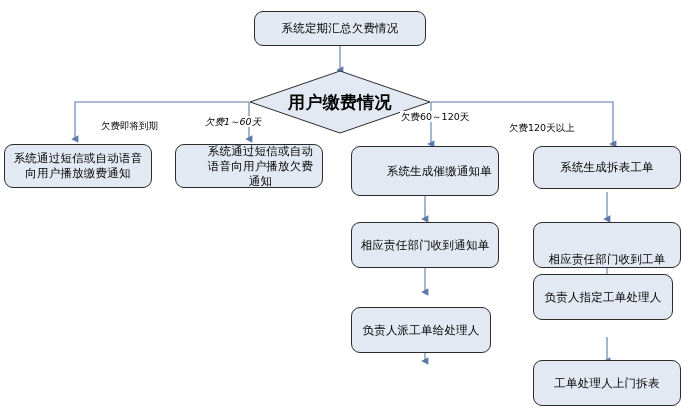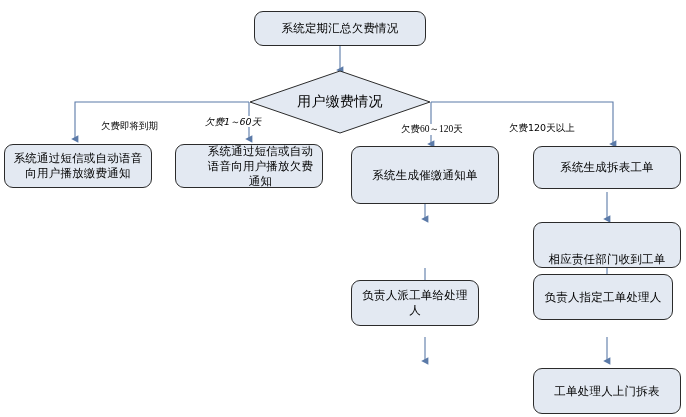--- a/index.html
+++ b/index.html
@@ -44,23 +44,24 @@
     justify-content:center;
   }
   .diamond .shape{
     position:absolute;
     left:0; top:0;
     width:100%; height:100%;
   }
   .diamond .txt{
     position:relative;
     z-index:2;
-    font-size:14px;
+    font-size:17px;
     color:#000;
     letter-spacing:0.3px;
+    font-weight:bold;
   }
   .edge-label{
     position:absolute;
     font-size:9.5px;
     line-height:11px;
     color:#000000;
     background:#ffffff;
     white-space:nowrap;
     padding:0 1px;
     letter-spacing:0px;
@@ -106,44 +107,47 @@
 
   <div class="diamond" style="left:249px; top:70px; width:182px; height:64px;">
     <svg class="shape" viewBox="0 0 182 64" preserveAspectRatio="none">
       <polygon points="91,1 181,32 91,63 1,32" fill="#e3e9f2" stroke="#2b2b2b" stroke-width="1"></polygon>
     </svg>
     <span class="txt">用户缴费情况</span>
   </div>
 
   <div class="edge-label" style="left:100px; top:90px;margin-top:30px;">欠费即将到期</div>
   <div class="edge-label" style="left:204px; top:116px;font-style:italic;">欠费1～60天</div>
-  <div class="edge-label" style="left:400px; top:124px;font-family:Liberation Serif, serif;">欠费60～120天</div>
+  <div class="edge-label" style="left:400px; top:111px;">欠费60～120天</div>
   <div class="edge-label" style="left:508px; top:90px;margin-top:32px;">欠费120天以上</div>
 
   <div class="node round" style="left:4px; top:144px; width:148px; height:44px;">
     <span class="txt">系统通过短信或自动语音向用户播放缴费通知</span>
   </div>
 
   <div class="node round" style="left:175px; top:144px; width:148px; height:44px;padding-left:29px;">
     <span class="txt">系统通过短信或自动语音向用户播放欠费通知</span>
   </div>
 
-  <div class="node round" style="left:351px; top:146px; width:148px; height:58px;">
+  <div class="node round" style="left:351px; top:146px; width:148px; height:50px;text-align:right;">
     <span class="txt">系统生成催缴通知单</span>
   </div>
-  <div class="node round" style="left:351px; top:280px; width:128px; height:46px;">
+  <div class="node round" style="left:351px; top:222px; width:148px; height:46px;">
+    <span class="txt">相应责任部门收到通知单</span>
+  </div>
+  <div class="node round" style="left:351px; top:307px; width:140px; height:46px;">
     <span class="txt">负责人派工单给处理人</span>
   </div>
 
   <div class="node round" style="left:533px; top:146px; width:148px; height:43px;">
     <span class="txt">系统生成拆表工单</span>
   </div>
   <div class="node round" style="left:533px; top:222px; width:148px; height:46px;align-items:flex-end;">
     <span class="txt">相应责任部门收到工单</span>
   </div>
   <div class="node round" style="left:533px; top:274px; width:140px; height:46px;">
     <span class="txt">负责人指定工单处理人</span>
   </div>
-  <div class="node round" style="left:533px; top:368px; width:148px; height:46px;">
+  <div class="node round" style="left:533px; top:360px; width:148px; height:46px;">
     <span class="txt">工单处理人上门拆表</span>
   </div>
 
 </div>
 
 </body></html>

